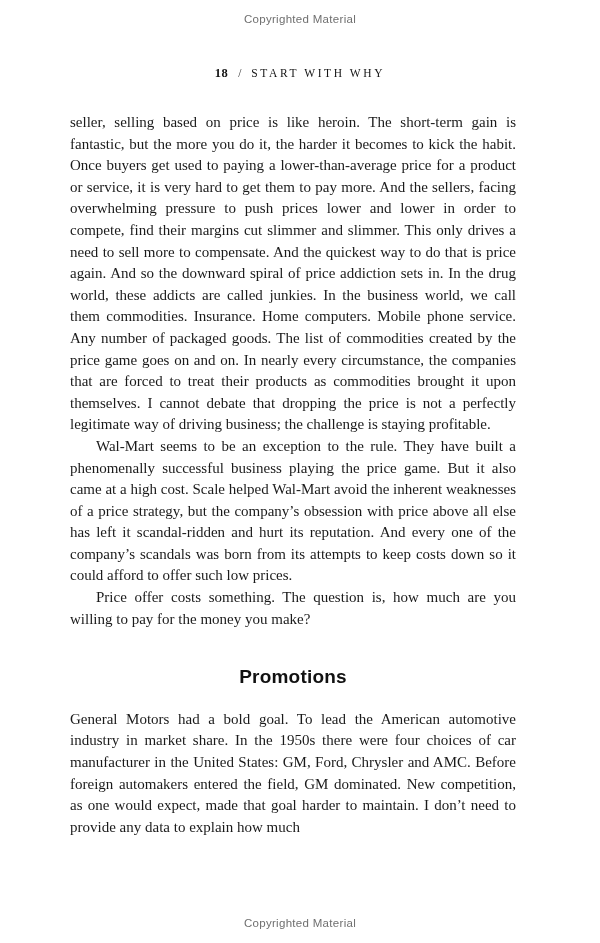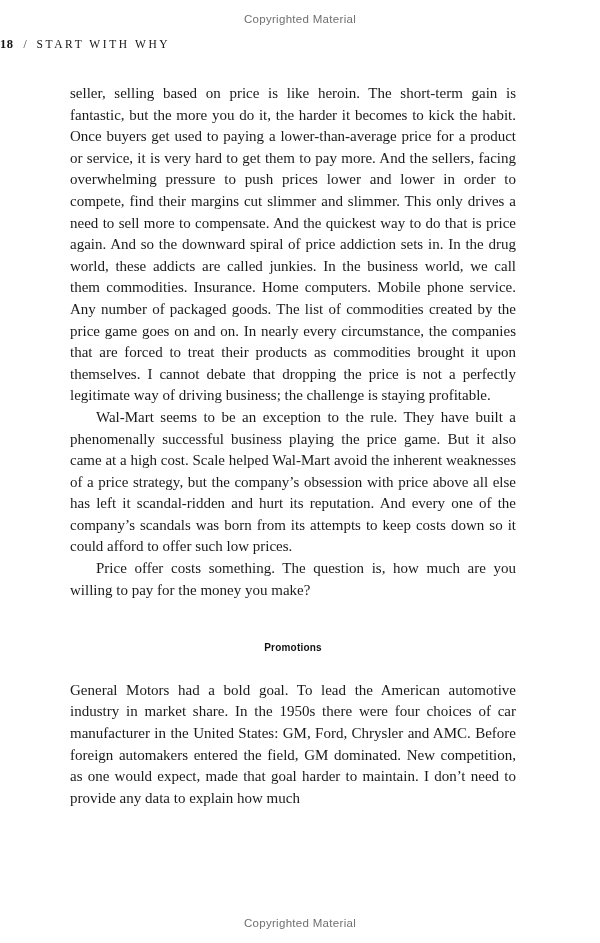--- a/index.html
+++ b/index.html
@@ -16,22 +16,22 @@
   .notice {
     text-align: center;
     font-family: "Liberation Sans", sans-serif;
     font-size: 11.5px;
     color: #6f6f6f;
     letter-spacing: 0.3px;
   }
   .notice-top { padding-top: 13px; }
   .notice-bottom { position: absolute; bottom: 14px; left: 0; right: 0; }
   .running-header {
-    margin-top: 12px;
-    text-align: left;
+    margin-top: 41px;
+    text-align: center;
     color: #141414;
     font-size: 11.5px;
   }
   .running-header .page-number {
     font-weight: bold;
     font-size: 12.5px;
     margin-right: 7px;
     letter-spacing: 0.5px;
   }
   .running-header .separator {
@@ -48,21 +48,21 @@
     line-height: 21.6px;
     text-align: justify;
     hyphens: auto;
     -webkit-hyphens: auto;
   }
   .body-text p { margin: 0; }
   .body-text p.indent { text-indent: 26px; }
   .section-heading {
     font-family: "Liberation Sans", sans-serif;
     font-weight: bold;
-    font-size: 10px;
+    font-size: 19px;
     text-align: center;
     color: #111111;
     margin-top: 36px;
     margin-bottom: 21px;
     letter-spacing: 0.2px;
   }
 </style>
 </head>
 <body>
 

